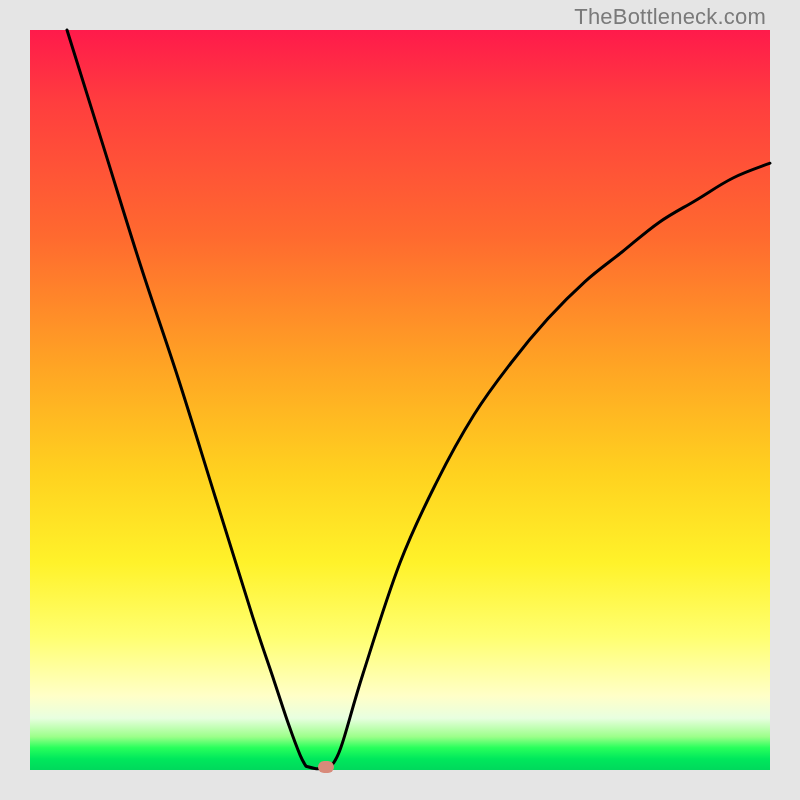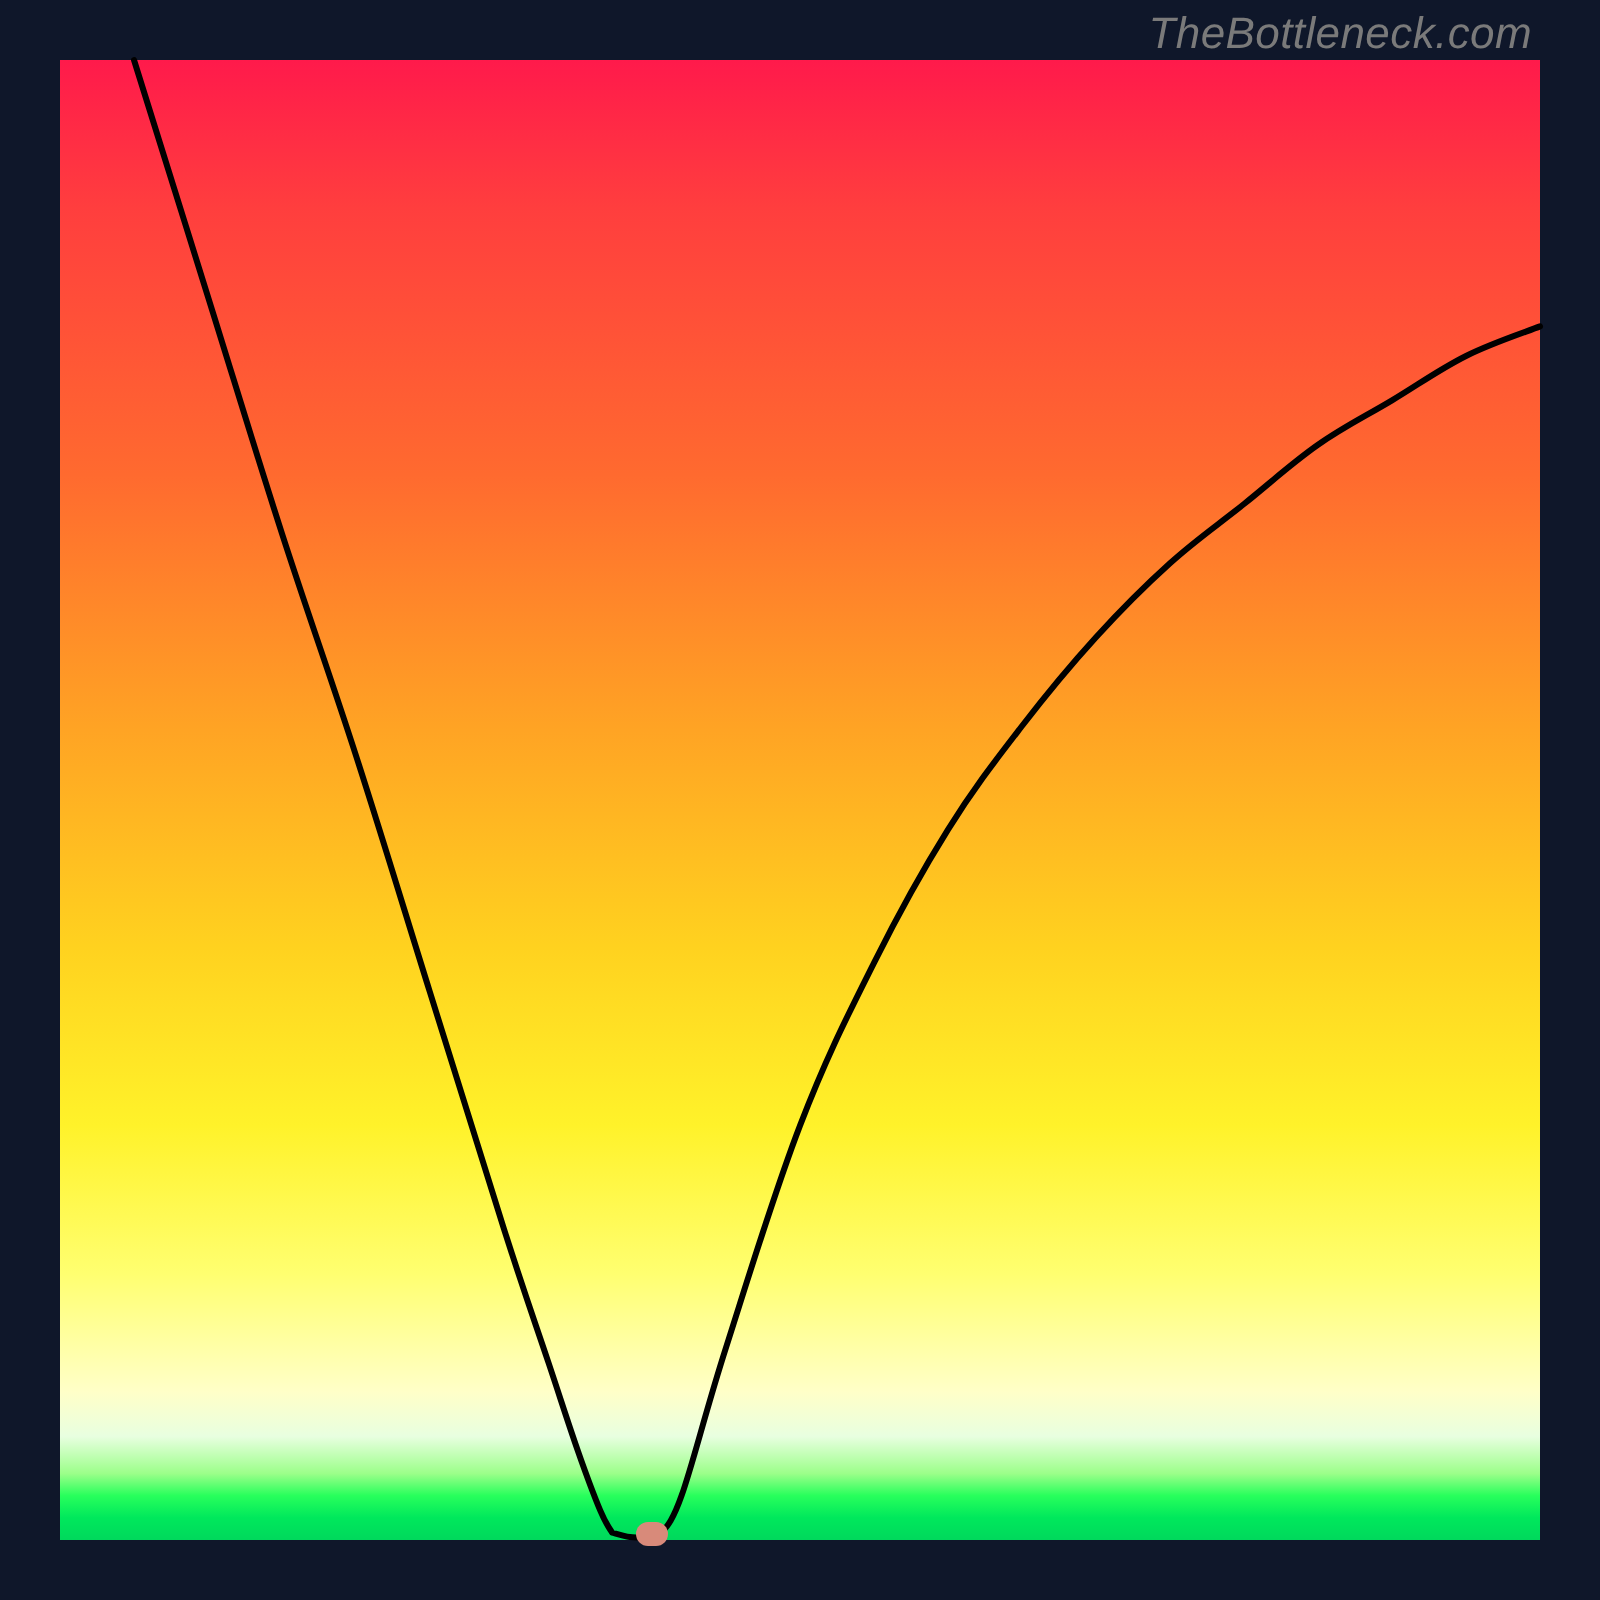--- a/index.html
+++ b/index.html
@@ -8,22 +8,21 @@
     width: 800px;
     height: 800px;
     background: #000;
     overflow: hidden;
     font-family: Arial, Helvetica, sans-serif;
   }
   #frame {
     position: relative;
     width: 800px;
     height: 800px;
-    background: #0f172a;
-    font-style: italic;
+    background: #e5e5e5;
   }
   #plot-area {
     position: absolute;
     left: 30px;
     top: 30px;
     width: 740px;
     height: 740px;
     
     background: linear-gradient(to bottom,
       #ff1a4b 0%,

